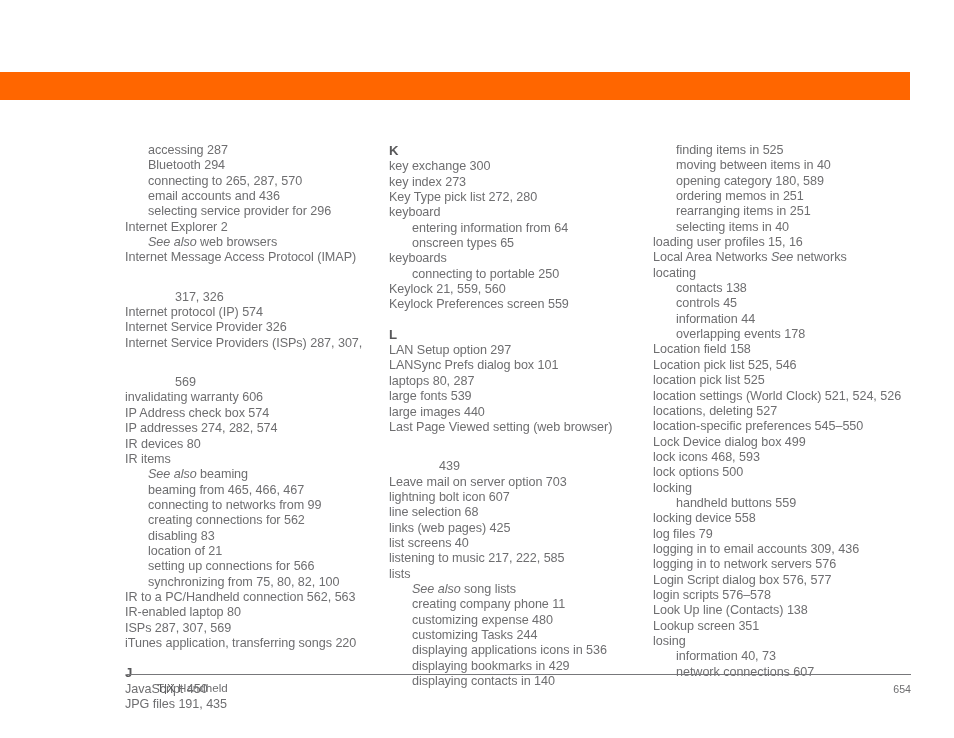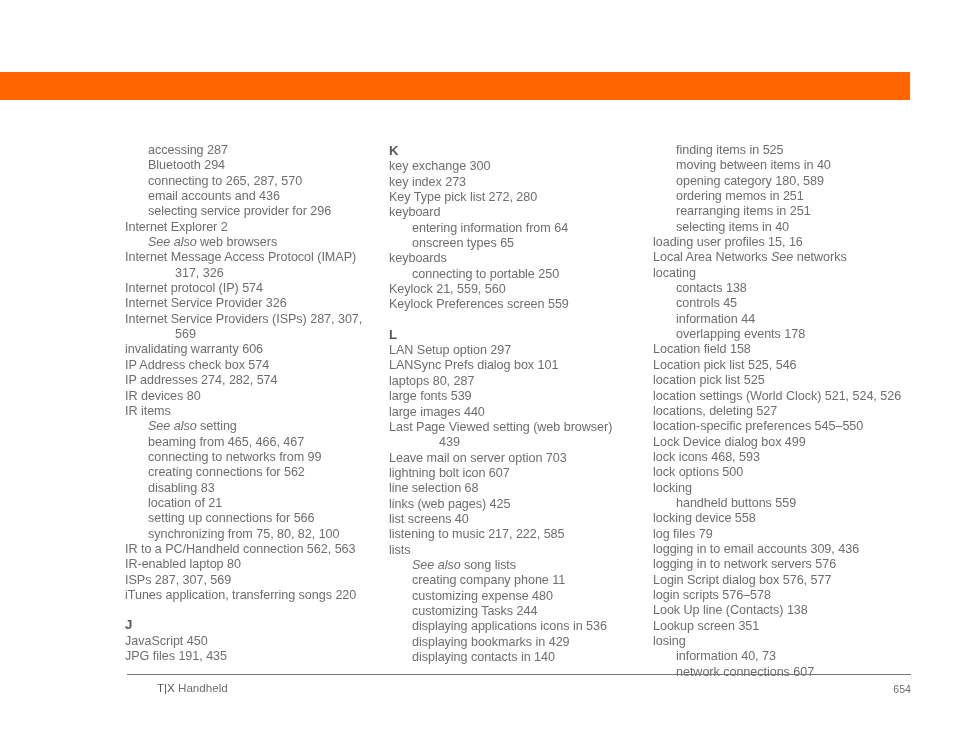--- a/index.html
+++ b/index.html
@@ -48,21 +48,21 @@
   .entry {
     font-size: 12.6px;
     line-height: 15.35px;
     color: #6e6e70;
     white-space: pre-wrap;
     letter-spacing: -0.05px;
   }
   .lvl0 { padding-left: 0px; text-indent: 0px; }
   .lvl1 { padding-left: 23px; text-indent: 0px; }
   
-  .lvl0.runover { padding-left: 50px; }
+  .lvl0.runover { padding-left: 50px; margin-top: 24px; }
   .section-letter {
     font-size: 13.2px;
     line-height: 15.35px;
     font-weight: bold;
     color: #58585a;
     margin-top: 14px;
     margin-bottom: 1px;
   }
   .section-letter.first { margin-top: 0; }
   .see-also {
@@ -120,21 +120,21 @@
         <div class="entry lvl0 runover">317, 326</div>
         <div class="entry lvl0">Internet protocol (IP) 574</div>
         <div class="entry lvl0">Internet Service Provider 326</div>
         <div class="entry lvl0">Internet Service Providers (ISPs) 287, 307,</div>
         <div class="entry lvl0 runover">569</div>
         <div class="entry lvl0">invalidating warranty 606</div>
         <div class="entry lvl0">IP Address check box 574</div>
         <div class="entry lvl0">IP addresses 274, 282, 574</div>
         <div class="entry lvl0">IR devices 80</div>
         <div class="entry lvl0">IR items</div>
-        <div class="entry lvl1"><span class="see-also">See also</span><span> setting</span></div>
+        <div class="entry lvl1"><span class="see-also">See also</span><span> beaming</span></div>
         <div class="entry lvl1">beaming from 465, 466, 467</div>
         <div class="entry lvl1">connecting to networks from 99</div>
         <div class="entry lvl1">creating connections for 562</div>
         <div class="entry lvl1">disabling 83</div>
         <div class="entry lvl1">location of 21</div>
         <div class="entry lvl1">setting up connections for 566</div>
         <div class="entry lvl1">synchronizing from 75, 80, 82, 100</div>
         <div class="entry lvl0">IR to a PC/Handheld connection 562, 563</div>
         <div class="entry lvl0">IR-enabled laptop 80</div>
         <div class="entry lvl0">ISPs 287, 307, 569</div>

